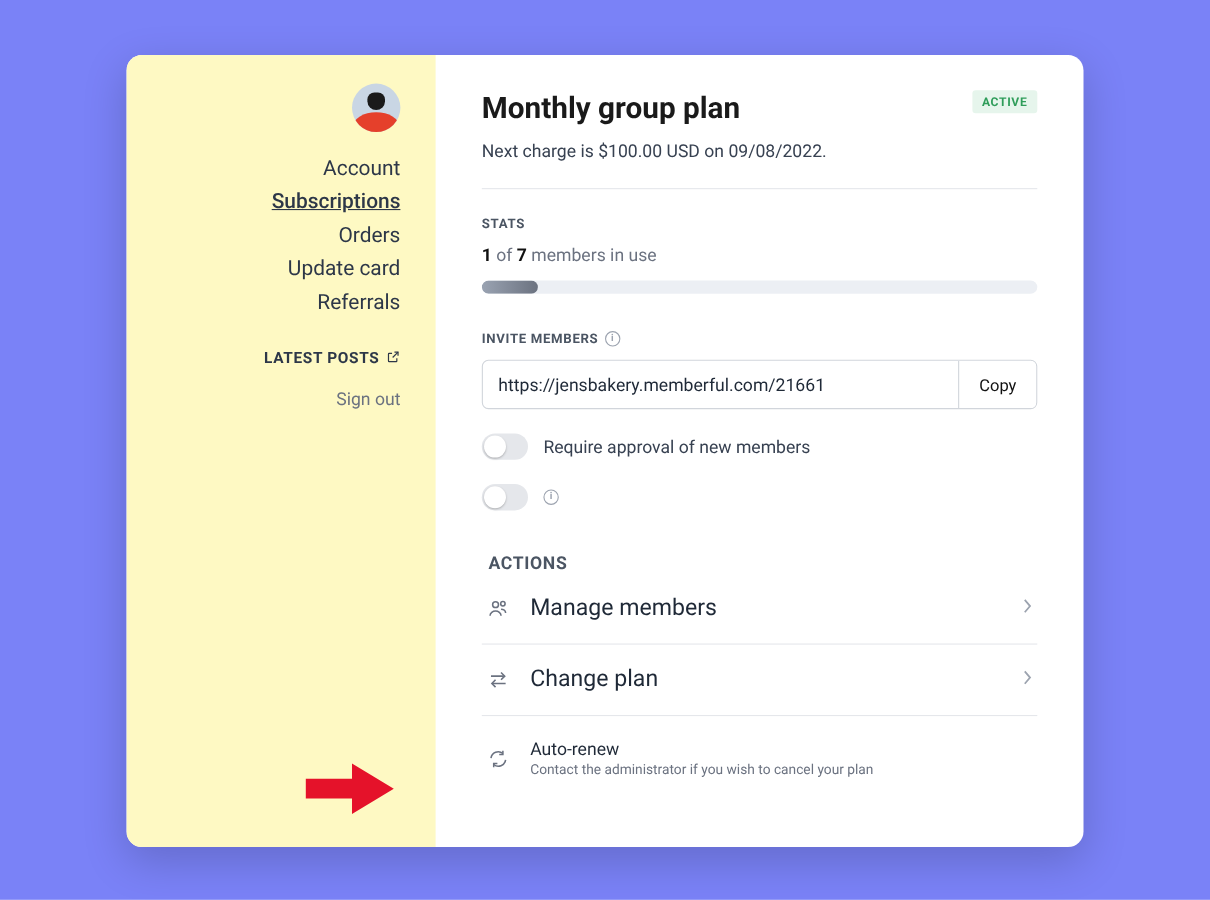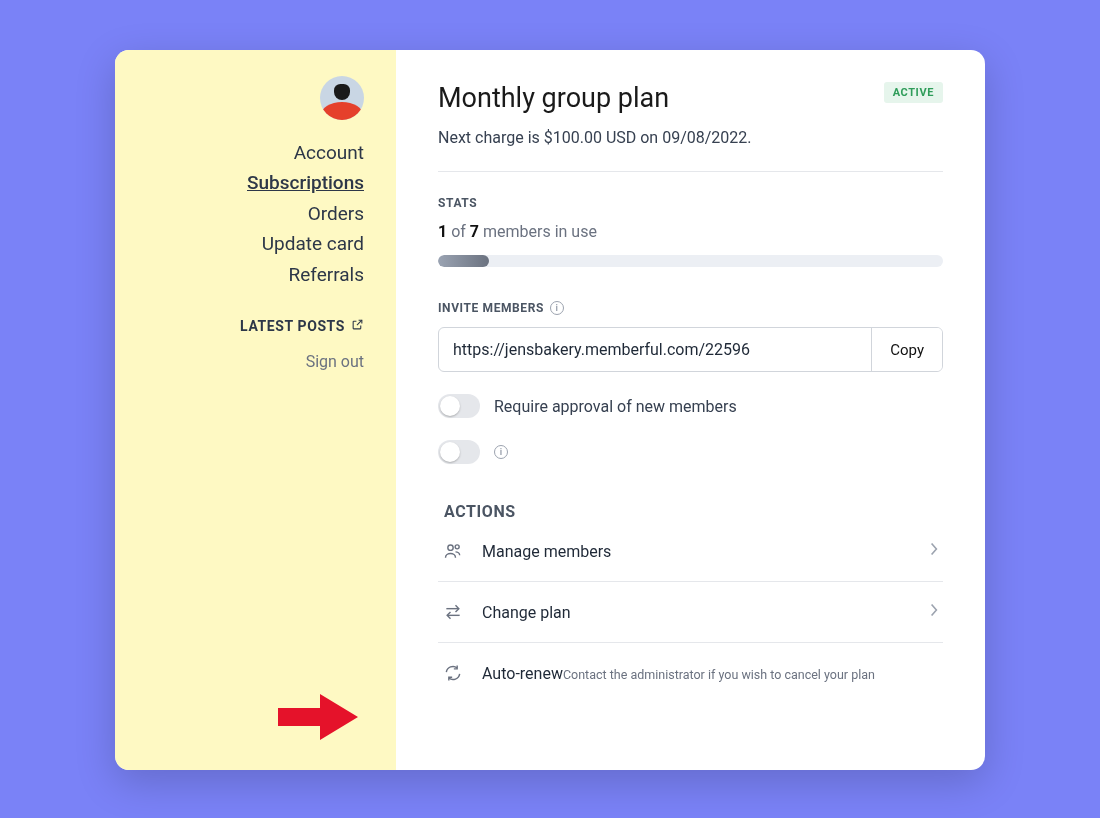--- a/index.html
+++ b/index.html
@@ -86,21 +86,21 @@
     cursor: pointer;
   }
 
   
   .main {
     flex: 1;
     padding: 32px 42px 0 42px;
     overflow: hidden;
   }
   .title-row { display:flex; justify-content:space-between; align-items:flex-start; }
-  .page-title { font-size: 27px; font-weight: 400; color:#1a1a1a; }
+  .page-title { font-size: 27px; font-weight: 700; color:#1a1a1a; }
   .badge {
     font-size: 11px; font-weight:700; letter-spacing:.6px;
     background:#e6f5ec; color:#2f9d5a;
     padding:4px 9px; border-radius:3px;
   }
   .subtitle { margin-top: 14px; color:#374151; font-size:16px; }
   .hr { border:none; border-top:1px solid #e5e7eb; margin: 24px 0 0 0;}
   .section-label {
     font-size:12px; letter-spacing:.6px; font-weight:700; color:#4b5563;
     margin-top:24px;
@@ -137,26 +137,26 @@
   }
 
   .actions-label{ font-size:16px;letter-spacing:.6px;font-weight:700;color:#4b5563;margin-top:38px;margin-left:6px;}
   .action-row{
     display:flex;align-items:center;gap:18px;
     padding:20px 4px; border-bottom:1px solid #e5e7eb; cursor:pointer;
   }
   .action-row:first-of-type{ margin-top:6px; }
   .action-icon{ width:22px;display:flex;justify-content:center;color:#6b7280;}
   .action-icon svg{width:20px;height:20px;stroke:#6b7280;fill:none;stroke-width:1.7;}
-  .action-text{flex:1;font-size:16px;color:#1f2937;}
+  .action-text{flex:1;font-size:21px;color:#1f2937;}
   .chevron{color:#9ca3af;}
   .chevron svg{width:10px;height:16px;stroke:#9ca3af;fill:none;stroke-width:2;}
   .action-row.noborder{border-bottom:none;}
   .action-sub{font-size:12.5px;color:#6b7280;margin-top:3px;}
-  .action-col{display:flex;flex-direction:row;}
+  .action-col{display:flex;flex-direction:column;}
 
   
   .arrow{
     position:absolute;
     left:274px; top:688px;
     z-index:5;
   }
   .arrow svg{display:block;}
 </style>
 </head>
@@ -201,21 +201,21 @@
     </div>
     <div class="progress">
       <div class="progress-fill" style="width: 10%;"></div>
     </div>
 
     <div class="section-label label-with-icon" style="margin-top:34px">
       <span>INVITE MEMBERS</span>
       <span class="info-ic">i</span>
     </div>
     <div class="invite-row">
-      <div class="invite-url">https://jensbakery.memberful.com/22596</div>
+      <div class="invite-url">https://jensbakery.memberful.com/21661</div>
       <div class="copy-btn">Copy</div>
     </div>
 
     <div class="toggle-row">
       <div class="toggle"></div>
       <span>Require approval of new members</span>
     </div>
     <div class="toggle-row">
       <div class="toggle"></div>
       <span class="info-ic">i</span>

